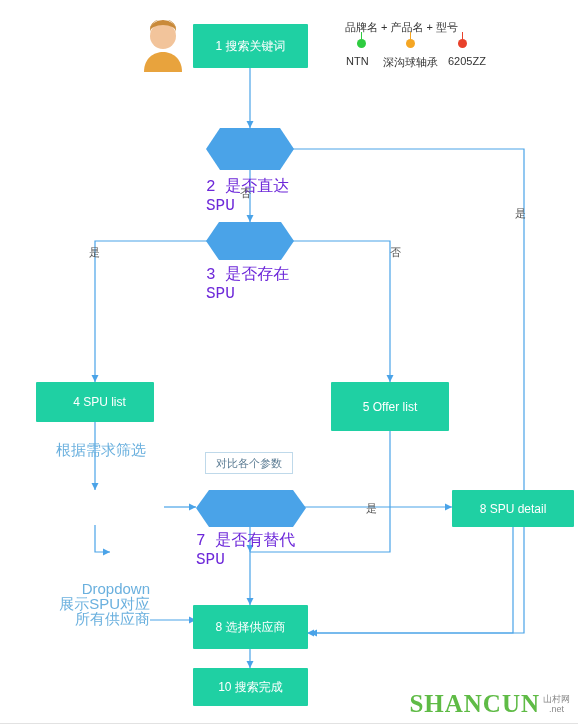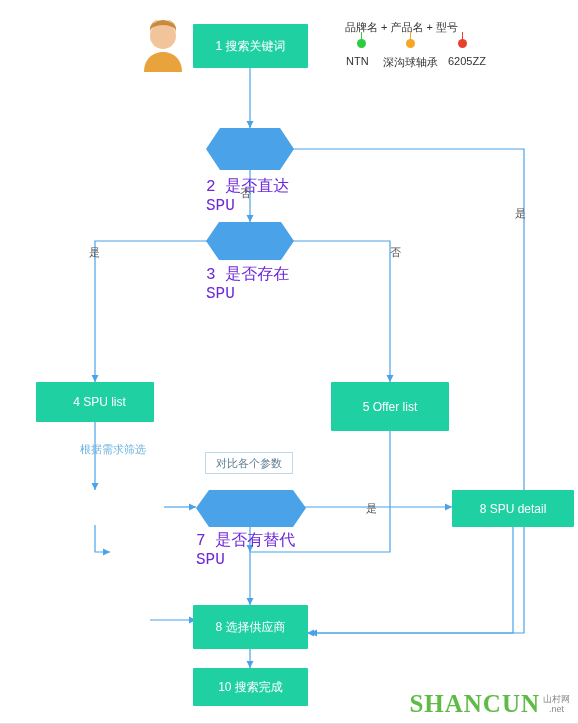--- a/index.html
+++ b/index.html
@@ -10,21 +10,21 @@
     position:relative;
     overflow:hidden;
   }
   #canvas{position:absolute;left:0;top:0;width:578px;height:724px;}
   svg#wires{position:absolute;left:0;top:0;width:578px;height:724px;pointer-events:none;}
   .node{position:absolute;box-sizing:border-box;display:flex;align-items:center;justify-content:center;text-align:right;}
   .rect{background:#1fd0a3;color:#ffffff;font-size:12px;border-radius:1px;}
   .hexlabel{position:absolute;display:flex;align-items:center;justify-content:center;width:100%;height:100%;color:#6d28d9;font-size:16px;font-family:Liberation Mono, monospace;}
   .hexwrap{position:absolute;}
   .edge-label{position:absolute;font-size:11px;color:#555555;}
-  .note{position:absolute;font-size:11px;color:#6ab0de;text-align:right;line-height:15px;}
+  .note{position:absolute;font-size:15px;color:#6ab0de;text-align:right;line-height:15px;}
   .legend-top{position:absolute;font-size:11px;color:#333333;white-space:nowrap;}
   .legend-sub{position:absolute;font-size:11px;color:#333333;white-space:nowrap;}
   .pin{position:absolute;width:9px;height:9px;border-radius:50%;}
   .pin-stem{position:absolute;width:1px;height:9px;}
   .avatar{position:absolute;left:140px;top:20px;width:46px;height:52px;}
   .watermark{position:absolute;right:8px;bottom:6px;display:flex;align-items:flex-end;}
   .wm-text{font-family:"Liberation Serif","DejaVu Serif",serif;font-size:25px;font-weight:bold;color:#5fbb46;letter-spacing:1px;}
   .wm-sub{font-size:9px;color:#8a8a8a;margin-left:3px;margin-bottom:4px;line-height:10px;text-align:center;}
   .param-box{position:absolute;box-sizing:border-box;border:1px solid #bfd9ea;background:#ffffff;color:#5a7b93;font-size:11px;display:flex;align-items:center;justify-content:center;}
   .bottom-rule{position:absolute;left:0;bottom:0;width:578px;height:1px;background:#e2e2e2;}
@@ -144,20 +144,25 @@
   <div class="edge-label" style="left:89px;top:245px;">是</div>
   <div class="edge-label" style="left:390px;top:245px;">否</div>
   <div class="edge-label" style="left:366px;top:501px;">是</div>
 
   <div class="note" style="left:56px;top:442px;width:90px;">根据需求筛选</div>
 
   <div class="param-box" style="left:205px;top:452px;width:88px;height:22px;">
     <span>对比各个参数</span>
   </div>
 
+  <div class="note" style="left:55px;top:581px;width:95px;">
+    <div>Dropdown</div>
+    <div>展示SPU对应</div>
+    <div>所有供应商</div>
+  </div>
 
   <div class="watermark">
     <span class="wm-text">SHANCUN</span>
     <span class="wm-sub">
       <span style="display:block">山村网</span>
       <span style="display:block">.net</span>
     </span>
   </div>
 
   <div class="bottom-rule"></div>

